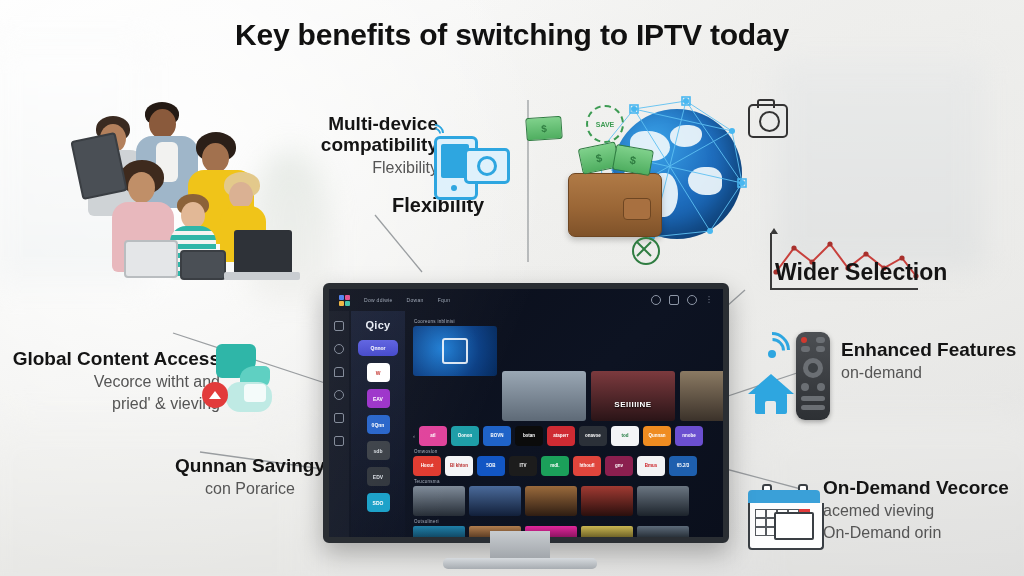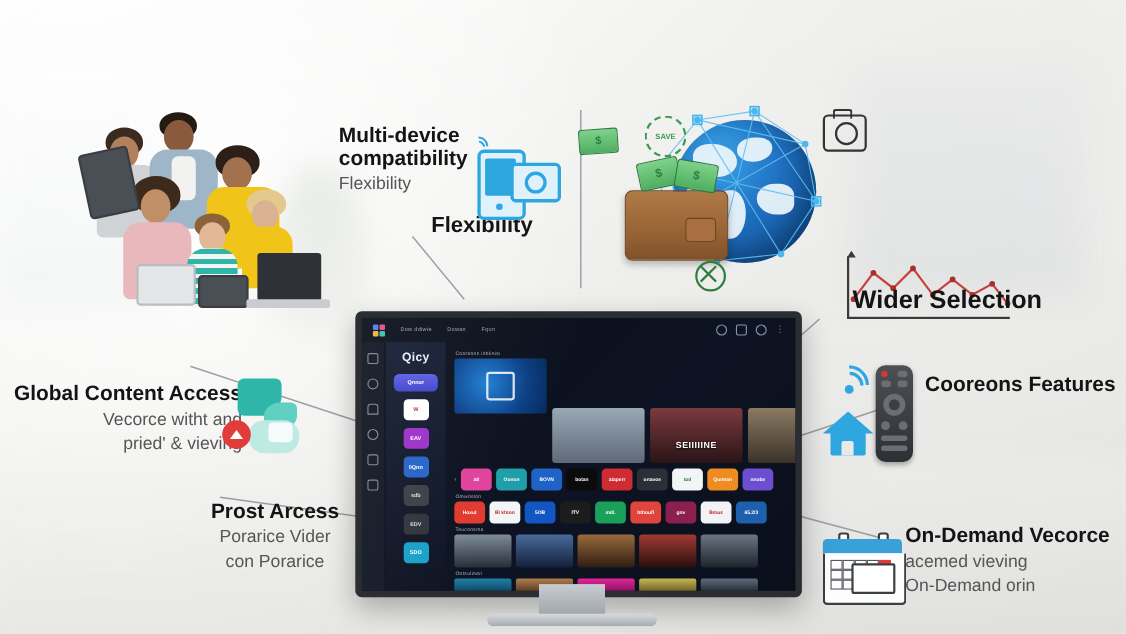--- a/index.html
+++ b/index.html
@@ -29,21 +29,21 @@
   #title{position:absolute;left:0;right:0;top:18px;text-align:center;
     font-size:30px;font-weight:bold;color:#111;letter-spacing:-.2px;}
 
   
   .lbl{position:absolute;}
   .lbl .hd{font-weight:bold;color:#141414;line-height:1.12;}
   .lbl .sb{color:#555;line-height:1.2;}
   .lbl .sb2{font-weight:bold;color:#141414;line-height:1.2;}
 
   
-  #lbl-multidevice{left:308px;top:113px;width:140px;}
+  #lbl-multidevice{left:298px;top:113px;width:140px;text-align:right;}
   #lbl-multidevice .hd{font-size:19px;}
   #lbl-multidevice .sb{font-size:16px;margin-top:2px;}
   #lbl-flex2{position:absolute;left:392px;top:194px;font-size:20px;font-weight:bold;color:#141414;}
 
   #lbl-cost{left:781px;top:139px;width:210px;}
   #lbl-cost .hd{font-size:19px;}
   #lbl-cost .sb{font-size:16px;margin-top:3px;}
   #lbl-cost .sb2{font-size:16px;}
 
   #lbl-wider{left:775px;top:260px;}
@@ -205,20 +205,21 @@
       <line x1="375" y1="215" x2="422" y2="272"></line>
       <line x1="528" y1="100" x2="528" y2="262"></line>
       <line x1="745" y1="290" x2="700" y2="330"></line>
       <line x1="173" y1="333" x2="325" y2="383"></line>
       <line x1="200" y1="452" x2="330" y2="470"></line>
       <line x1="722" y1="398" x2="800" y2="372"></line>
       <line x1="722" y1="468" x2="812" y2="492"></line>
     </g>
   </svg>
 
+  <div id="title">Key benefits of switching to IPTV today</div>
 
   <div id="family">
 
     <div class="person" style="left:18px;top:18px;">
       <div class="hair" style="left:4px;top:0;width:34px;height:26px;background:#3a2a20;"></div>
       <div class="head" style="left:8px;top:8px;width:26px;height:29px;background:#b3805c;"></div>
       <div class="body" style="left:-4px;top:34px;width:58px;height:66px;background:#cfd3d6;"></div>
     </div>
     <div class="person" style="left:66px;top:4px;">
       <div class="hair" style="left:5px;top:0;width:34px;height:24px;background:#241a14;"></div>
@@ -360,22 +361,21 @@
     <div class="tealshape" style="left:26px;top:42px;width:46px;height:30px;border-radius:14px;background:#bfeae4;"></div>
     <div class="tealshape" style="left:44px;top:44px;width:22px;height:18px;border-radius:4px;background:#f4fbfa;"></div>
     <div class="redbadge" style="left:2px;top:42px;">
       <svg width="14" height="12">
           <polygon points="7,2 13,10 1,10" fill="#fff"></polygon>
         </svg>
     </div>
   </div>
 
   <div class="lbl" id="lbl-prost">
-    <div class="hd">Prost Arcess</div>
-    <div class="sb">Porarice Vider</div>
+    <div class="hd">Qunnan Savingy</div>
     <div class="sb">con Porarice</div>
   </div>
 
   <div id="remotegrp">
     <div class="wfarc" style="left:6px;top:2px;width:30px;height:30px;"></div>
     <div class="wfarc" style="left:12px;top:8px;width:19px;height:19px;"></div>
     <div style="position:absolute;left:20px;top:20px;width:8px;height:8px;border-radius:50%;background:#2ea6e0;"></div>
     <div id="home">
       <div id="homeRoof"></div>
         <div id="homeBody"></div>
@@ -388,21 +388,22 @@
       <div class="rbtn" style="left:5px;top:14px;width:9px;height:6px;"></div>
       <div id="rdisc"></div>
       <div class="rbtn" style="left:5px;top:51px;width:8px;height:8px;border-radius:50%;"></div>
       <div class="rbtn" style="left:21px;top:51px;width:8px;height:8px;border-radius:50%;"></div>
       <div class="rbtn" style="left:5px;top:64px;width:24px;height:5px;"></div>
       <div class="rbtn" style="left:5px;top:73px;width:24px;height:5px;"></div>
     </div>
   </div>
 
   <div class="lbl" id="lbl-enhanced">
-    <div class="hd">Cooreons Features</div>
+    <div class="hd">Enhanced Features</div>
+    <div class="sb">on-demand</div>
   </div>
 
   <div id="calendar">
     <div class="calring" style="left:14px;"></div>
     <div class="calring" style="left:50px;"></div>
     <div id="calTop"></div>
     <div id="calBody">
       <div class="calcell" style="left:5px;top:6px;width:9px;height:7px;"></div>
       <div class="calcell" style="left:16px;top:6px;width:9px;height:7px;"></div>
       <div class="calcell" style="left:27px;top:6px;width:9px;height:7px;"></div>

